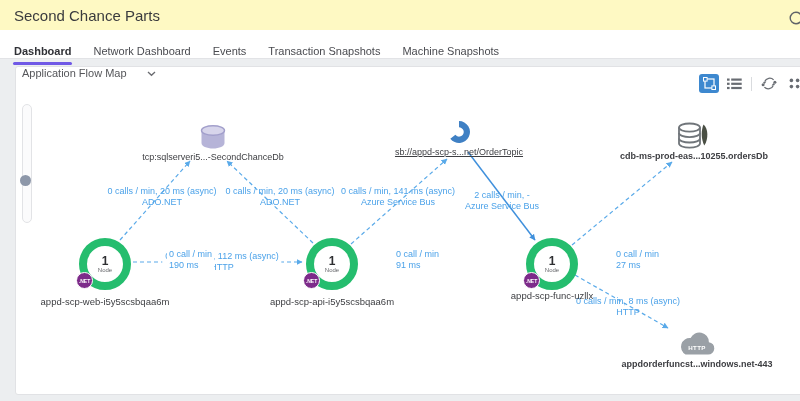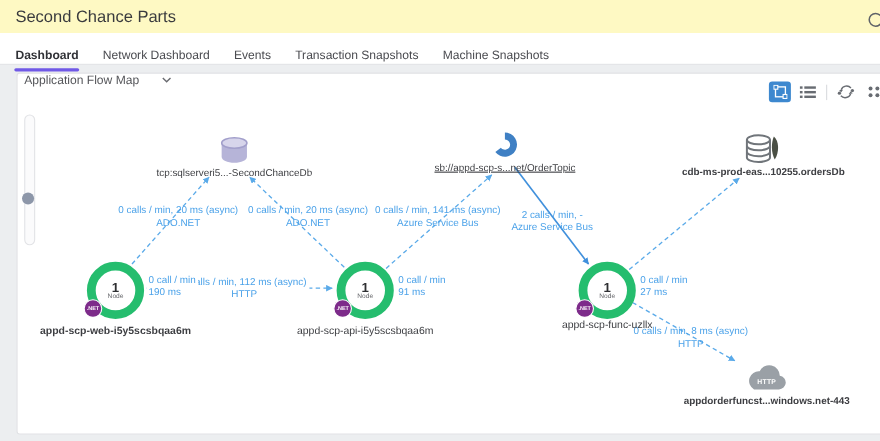--- a/index.html
+++ b/index.html
@@ -34,21 +34,21 @@
         background:#8d97a9;z-index:5;cursor:pointer;}
   
   #flowmap{position:absolute;inset:0;z-index:3;}
   #edges{position:absolute;left:0;top:0;pointer-events:none;}
   line.dashed{stroke:#5aaae9;stroke-width:1.2;stroke-dasharray:4 3;}
   line.solid{stroke:#4090dc;stroke-width:1.5;}
   .edge-label{position:absolute;transform:translate(-50%,-50%);text-align:center;font-size:9px;
         line-height:11px;color:#4ba2e9;white-space:nowrap;}
   .edge-label.bg{background:#fff;padding:0 3px;}
   .metric{position:absolute;font-size:9px;line-height:10.5px;color:#4ba2e9;background:#fff;
-        padding:0 2px;white-space:nowrap;}
+        padding:0 2px;white-space:nowrap;margin-left:34px;}
   .tier{position:absolute;width:52px;height:52px;cursor:pointer;}
   .donut{width:52px;height:52px;box-sizing:border-box;border:8px solid #25bd6e;border-radius:50%;
         background:#fff;display:flex;flex-direction:column;align-items:center;justify-content:center;}
   .cnt{font-size:12px;font-weight:bold;color:#2e2f32;line-height:12px;}
   .cword{font-size:6px;color:#67686c;line-height:7px;}
   .badge{position:absolute;left:-3px;top:34px;width:17px;height:17px;border-radius:50%;
         background:#7d2b8a;border:1.5px solid #fff;box-sizing:border-box;display:flex;
         align-items:center;justify-content:center;font-size:5px;font-weight:bold;color:#fff;}
   .node-label{position:absolute;transform:translateX(-50%);font-size:9.5px;color:#3d3e42;
         white-space:nowrap;text-align:right;}
@@ -180,21 +180,21 @@
         <div>0 calls / min, 8 ms (async)</div>
         <div>HTTP</div>
       </div>
       <div class="tier" style="left: 79px; top: 238px;">
         <div class="donut">
           <div class="cnt">1</div>
           <div class="cword">Node</div>
         </div>
         <div class="badge">.NET</div>
       </div>
-      <div class="node-label" style="left: 105px; top: 296px; font-weight: bold;">appd-scp-web-i5y5scsbqaa6m</div>
+      <div class="node-label" style="left: 105px; top: 296px;">appd-scp-web-i5y5scsbqaa6m</div>
       <div class="metric" style="left: 133px; top: 249px;">
         <div>0 call / min</div>
         <div>190 ms</div>
       </div>
       <div class="tier" style="left: 306px; top: 238px;">
         <div class="donut">
           <div class="cnt">1</div>
           <div class="cword">Node</div>
         </div>
         <div class="badge">.NET</div>

